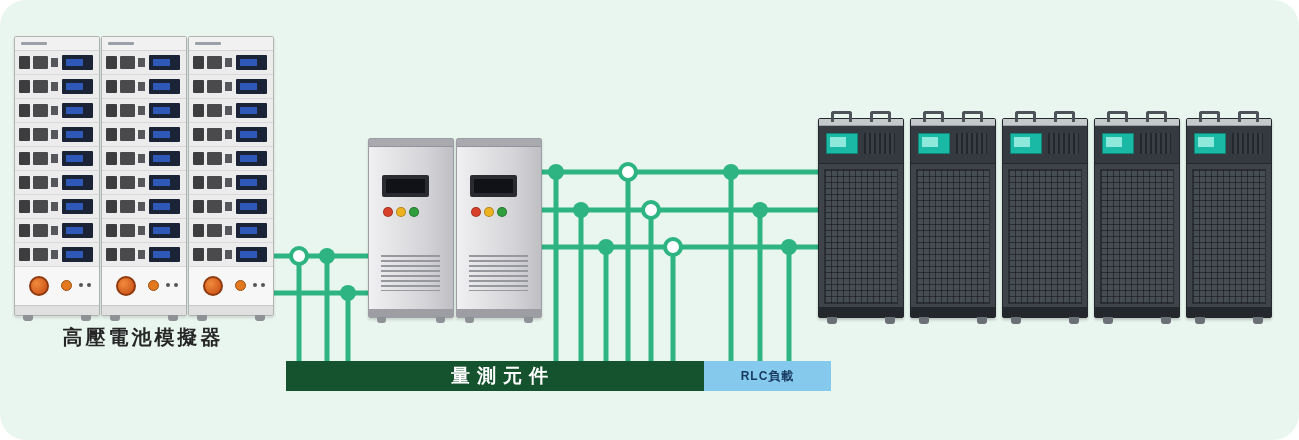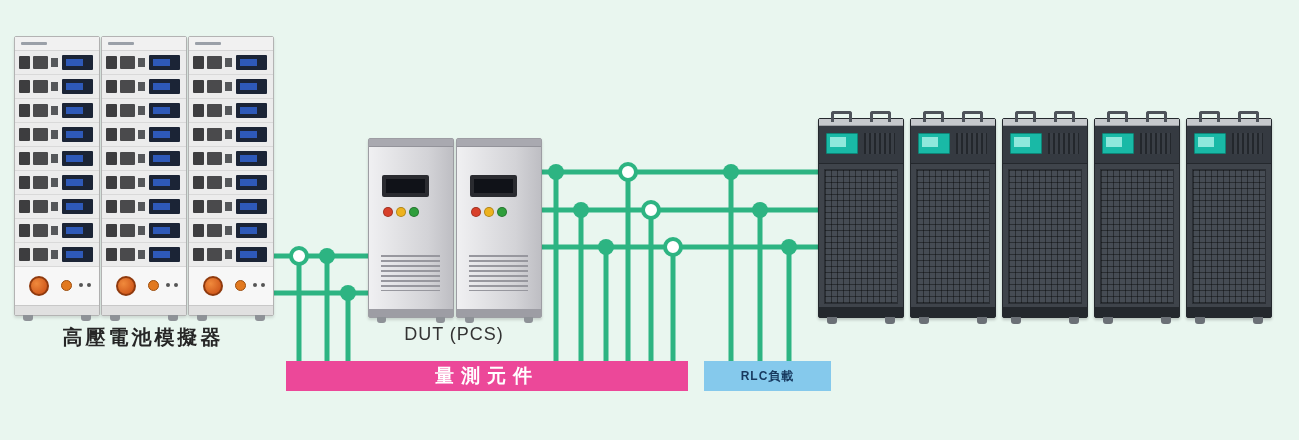--- a/index.html
+++ b/index.html
@@ -61,21 +61,21 @@
   .battery-label{left:14px;width:258px;top:324px;font-size:20px;text-align:center;letter-spacing:3px}
   .dut-label{left:368px;width:172px;top:324px;font-size:18px;text-align:center;font-weight:normal;color:#333;letter-spacing:1px}
   .grid-label{left:818px;width:452px;top:330px;font-size:20px;text-align:center;letter-spacing:3px}
   .bar{position:absolute;top:361px;height:30px;display:flex;align-items:center;justify-content:center;font-weight:bold}
   .measurement-bar{left:286px;width:402px;font-size:19px;letter-spacing:7px}
   .rlc-bar{left:704px;width:127px;font-size:12px;letter-spacing:1px}
 </style>
 </head>
 <body>
 
-<div id="canvas" style="background: rgb(233, 246, 239);">
+<div id="canvas" style="background: rgb(233, 246, 239); border-radius: 26px;">
   <svg id="wires" width="1299" height="440" viewBox="0 0 1299 440">
       <line x1="268" y1="256" x2="372" y2="256" stroke="#2db482" stroke-width="5"></line>
       <line x1="268" y1="293" x2="372" y2="293" stroke="#2db482" stroke-width="5"></line>
       <line x1="536" y1="172" x2="822" y2="172" stroke="#2db482" stroke-width="5"></line>
       <line x1="536" y1="210" x2="822" y2="210" stroke="#2db482" stroke-width="5"></line>
       <line x1="536" y1="247" x2="822" y2="247" stroke="#2db482" stroke-width="5"></line>
       <line x1="299" y1="256" x2="299" y2="370" stroke="#2db482" stroke-width="5"></line>
       <line x1="327" y1="256" x2="327" y2="370" stroke="#2db482" stroke-width="5"></line>
       <line x1="348" y1="293" x2="348" y2="370" stroke="#2db482" stroke-width="5"></line>
       <line x1="556" y1="172" x2="556" y2="370" stroke="#2db482" stroke-width="5"></line>
@@ -387,21 +387,20 @@
           <span class="gc-vent2"></span>
         </div>
         <div class="gc-mesh"></div>
         <div class="gc-base"></div>
         <span class="gc-caster" style="left: 8px;"></span>
         <span class="gc-caster" style="right: 8px;"></span>
       </div>
     </div>
 
   <div class="label battery-label">高壓電池模擬器</div>
-  <div class="label dut-label">DUT (PCS)</div>
-
-  <div class="bar measurement-bar" id="measureBar" style="background: #ec4899; color: rgb(255, 255, 255);">
+
+  <div class="bar measurement-bar" id="measureBar" style="background: #14532d; color: rgb(255, 255, 255); padding-left: 16px;">
     <span>量測元件</span>
   </div>
   <div class="bar rlc-bar" id="rlcBar" style="background: rgb(133, 201, 236); color: rgb(23, 57, 95);">
     <span>RLC負載</span>
   </div>
 </div>
 
 </body></html>

